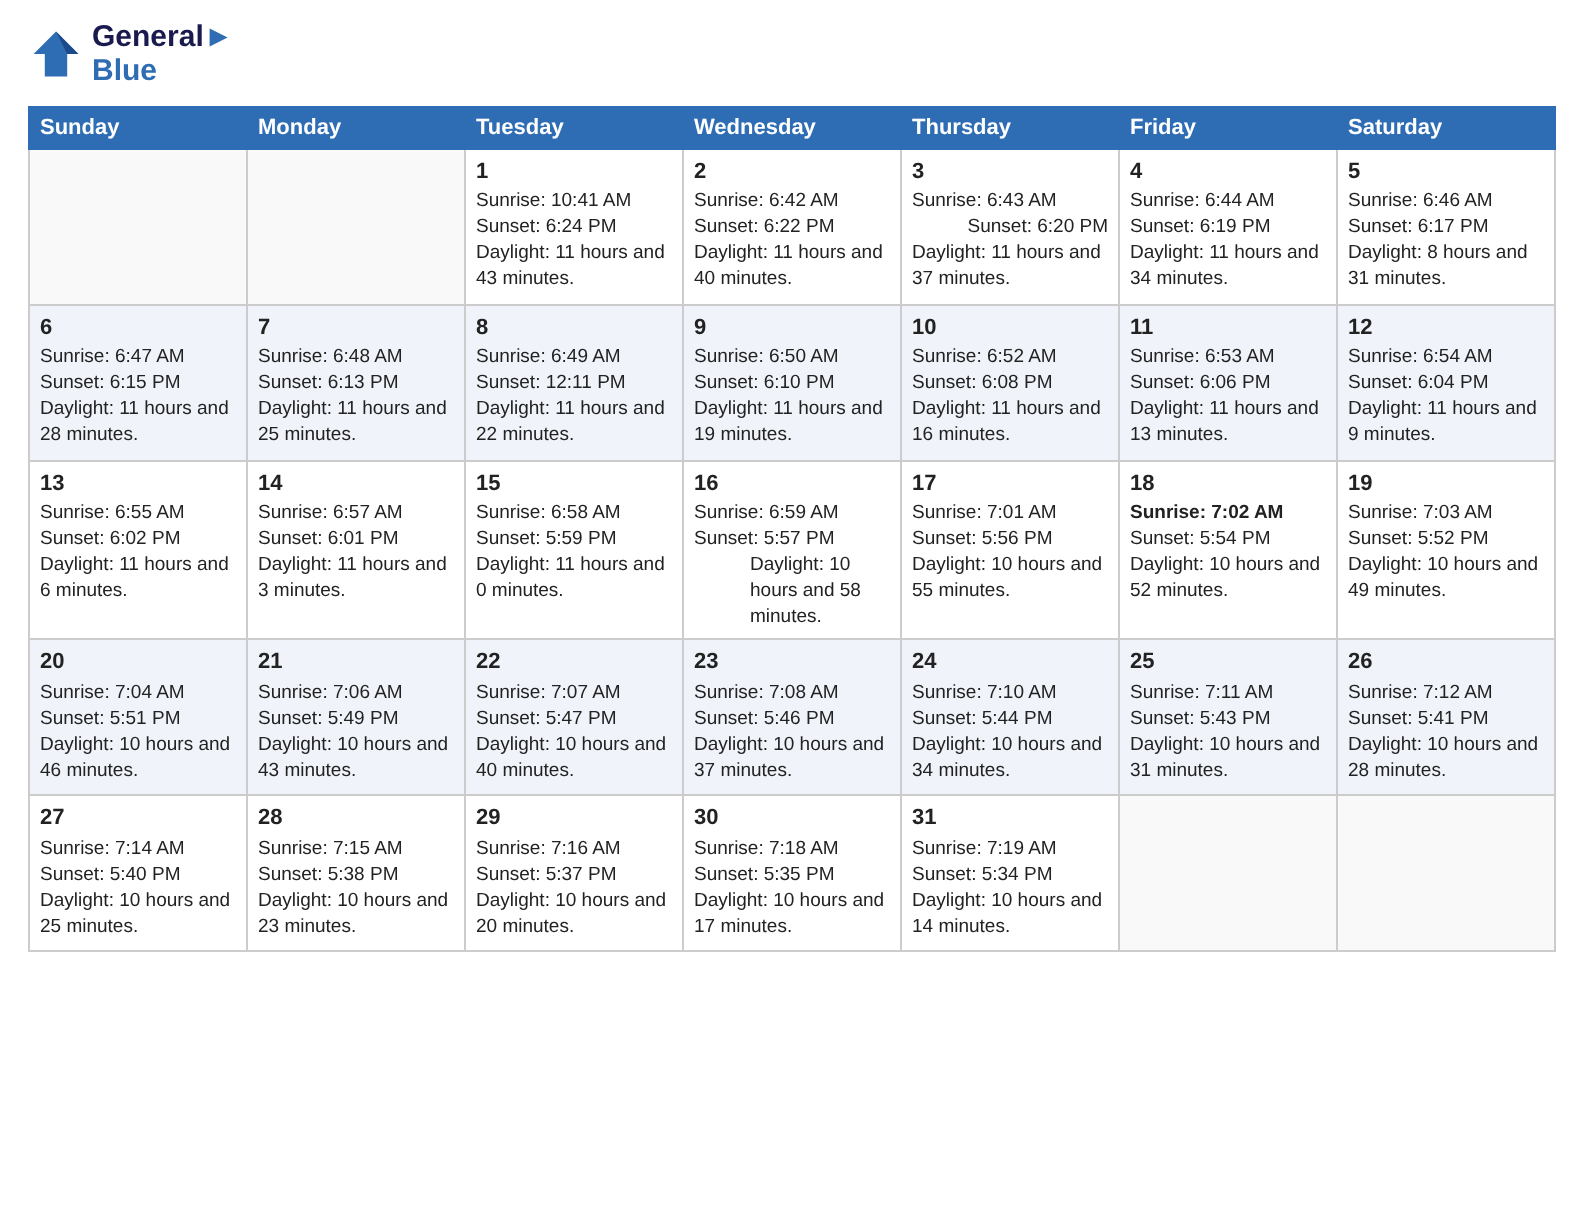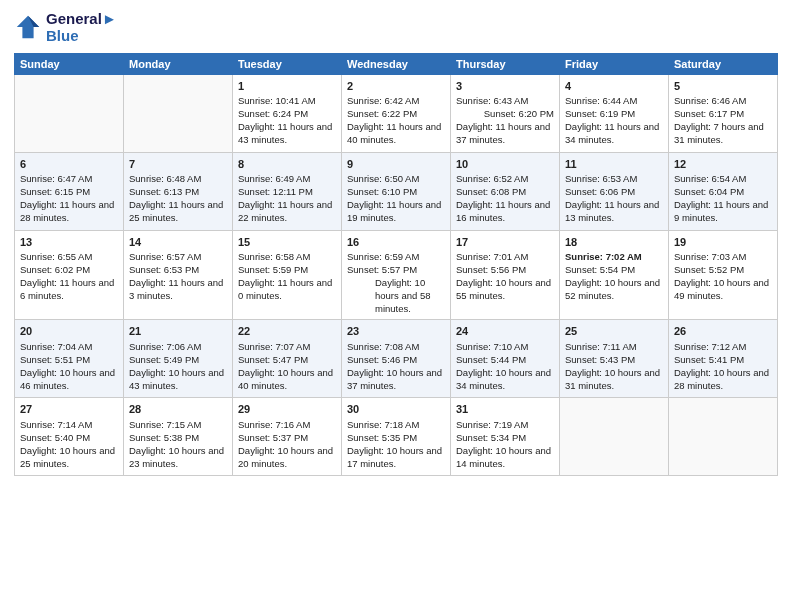--- a/index.html
+++ b/index.html
@@ -145,21 +145,21 @@
           <td>
             <span class="day-num">4</span>
             <span style="display: block;">Sunrise: 6:44 AM</span>
             <span style="display: block;">Sunset: 6:19 PM</span>
             <span style="display: block;">Daylight: 11 hours and 34 minutes.</span>
           </td>
           <td>
             <span class="day-num">5</span>
             <span style="display: block;">Sunrise: 6:46 AM</span>
             <span style="display: block;">Sunset: 6:17 PM</span>
-            <span style="display: block;">Daylight: 7 hours and 31 minutes.</span>
+            <span style="display: block;">Daylight: 8 hours and 31 minutes.</span>
           </td>
         </tr>
         <tr>
           <td>
             <span class="day-num">6</span>
             <span style="display: block;">Sunrise: 6:47 AM</span>
             <span style="display: block;">Sunset: 6:15 PM</span>
             <span style="display: block;">Daylight: 11 hours and 28 minutes.</span>
           </td>
           <td>
@@ -202,21 +202,21 @@
         <tr>
           <td>
             <span class="day-num">13</span>
             <span style="display: block;">Sunrise: 6:55 AM</span>
             <span style="display: block;">Sunset: 6:02 PM</span>
             <span style="display: block;">Daylight: 11 hours and 6 minutes.</span>
           </td>
           <td>
             <span class="day-num">14</span>
             <span style="display: block;">Sunrise: 6:57 AM</span>
-            <span style="display: block;">Sunset: 6:53 PM</span>
+            <span style="display: block;">Sunset: 6:01 PM</span>
             <span style="display: block;">Daylight: 11 hours and 3 minutes.</span>
           </td>
           <td>
             <span class="day-num">15</span>
             <span style="display: block;">Sunrise: 6:58 AM</span>
             <span style="display: block;">Sunset: 5:59 PM</span>
             <span style="display: block;">Daylight: 11 hours and 0 minutes.</span>
           </td>
           <td>
             <span class="day-num">16</span>

